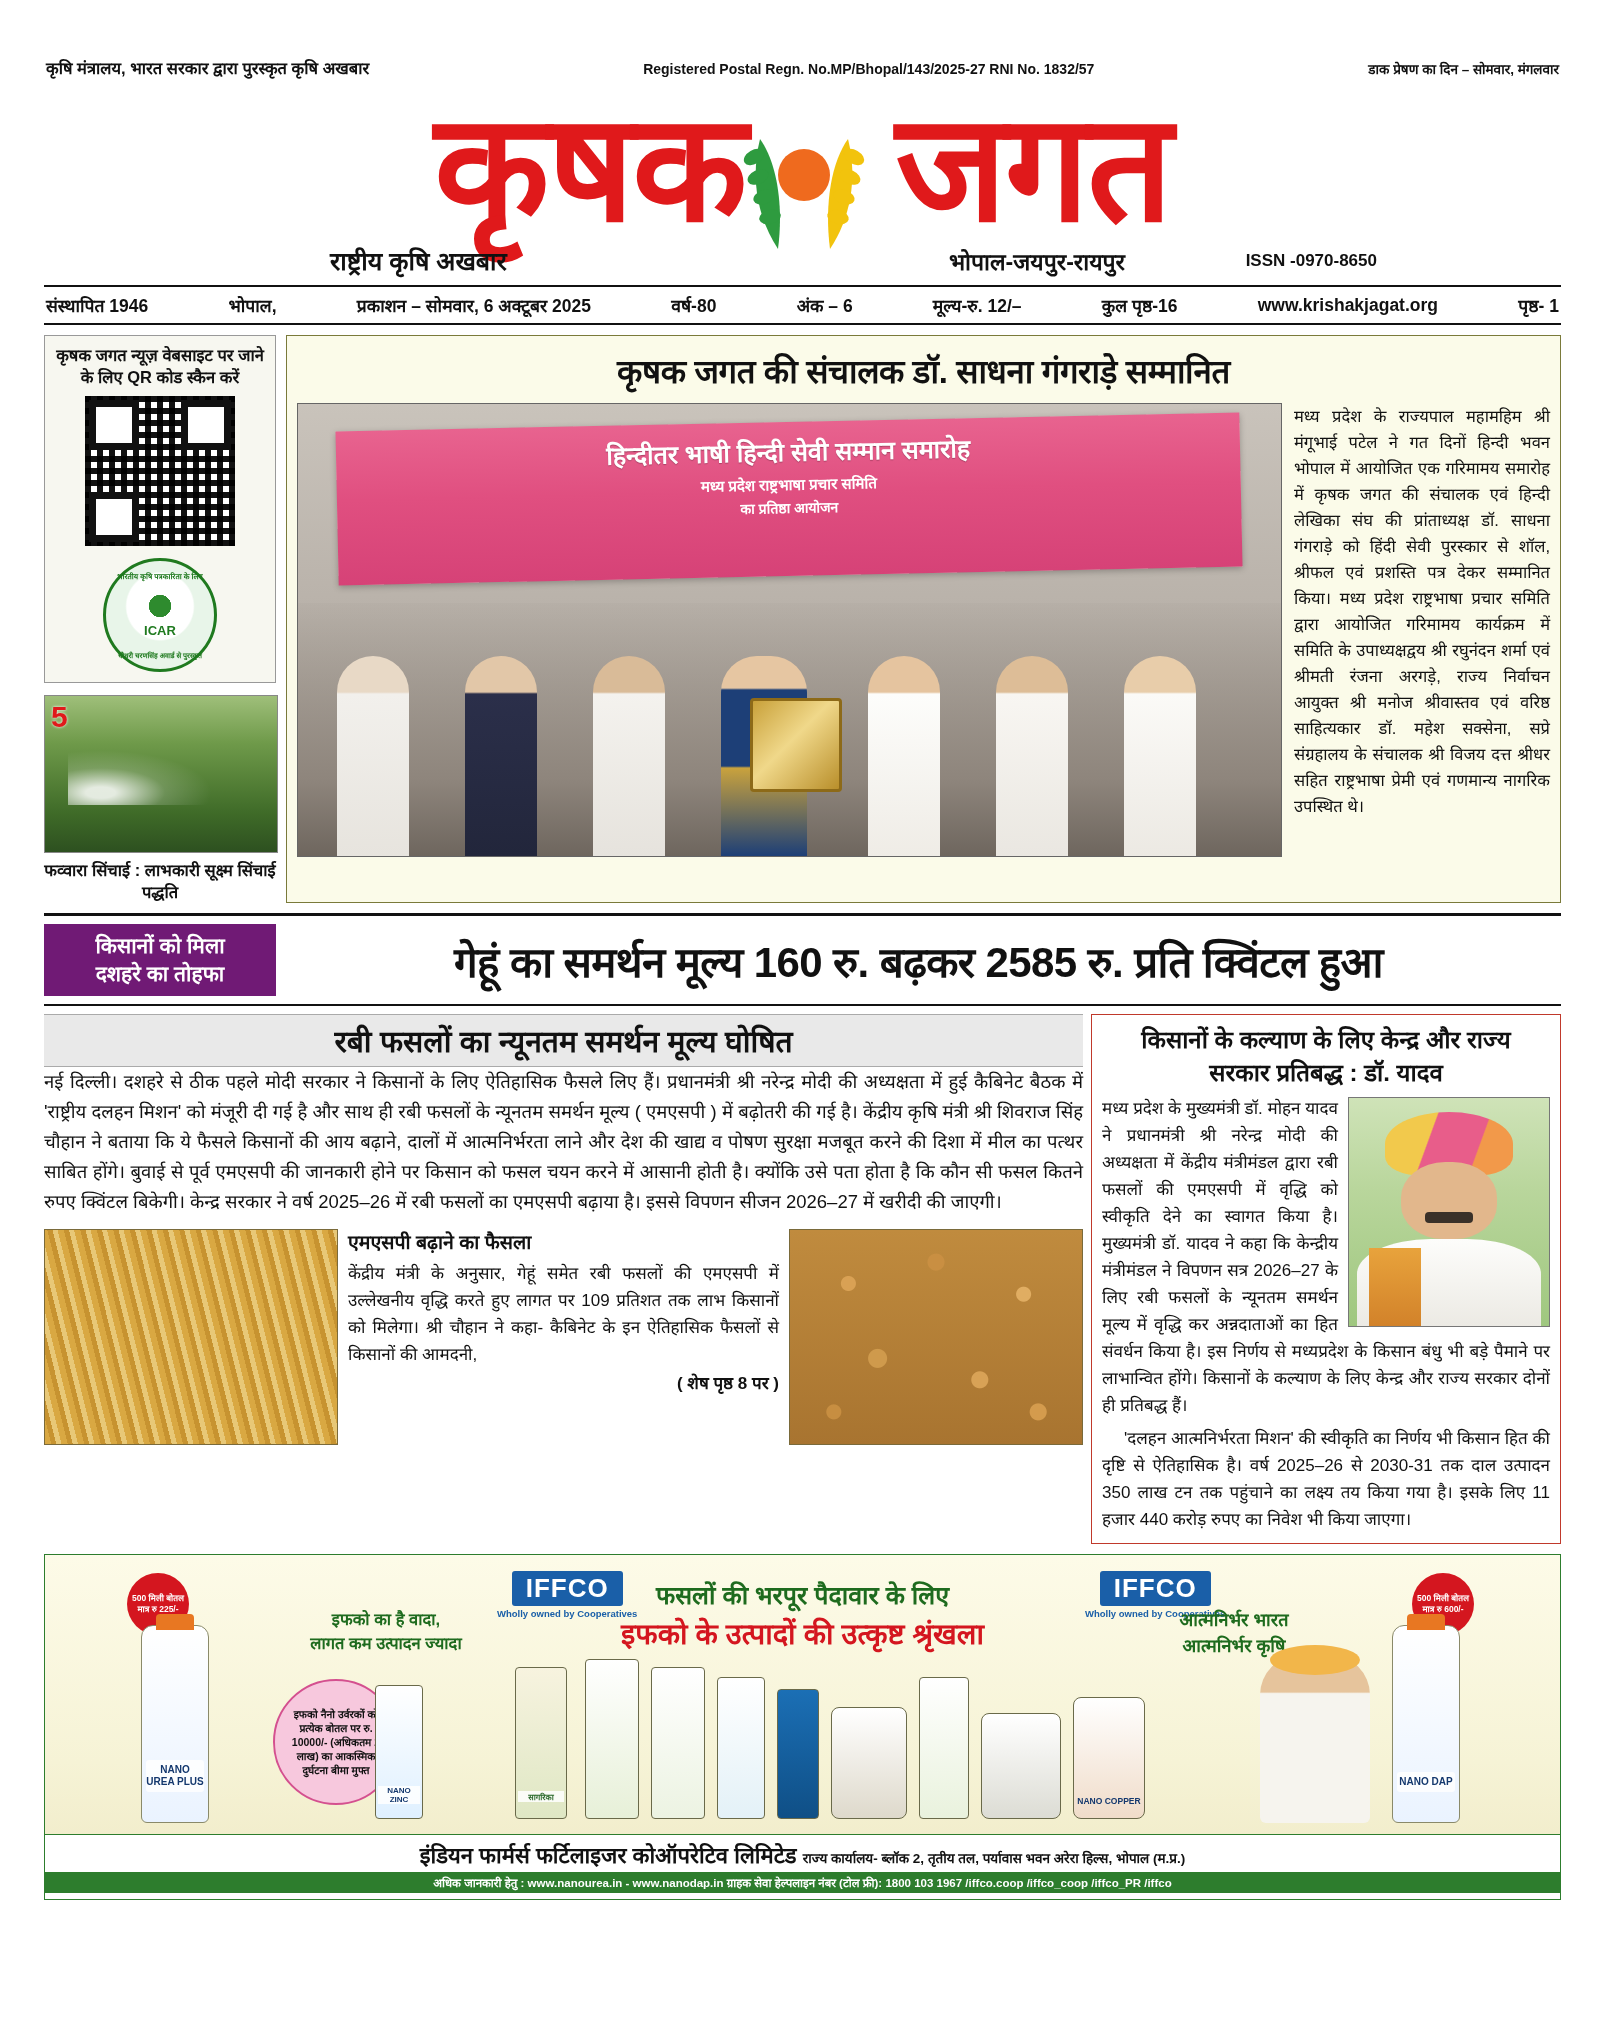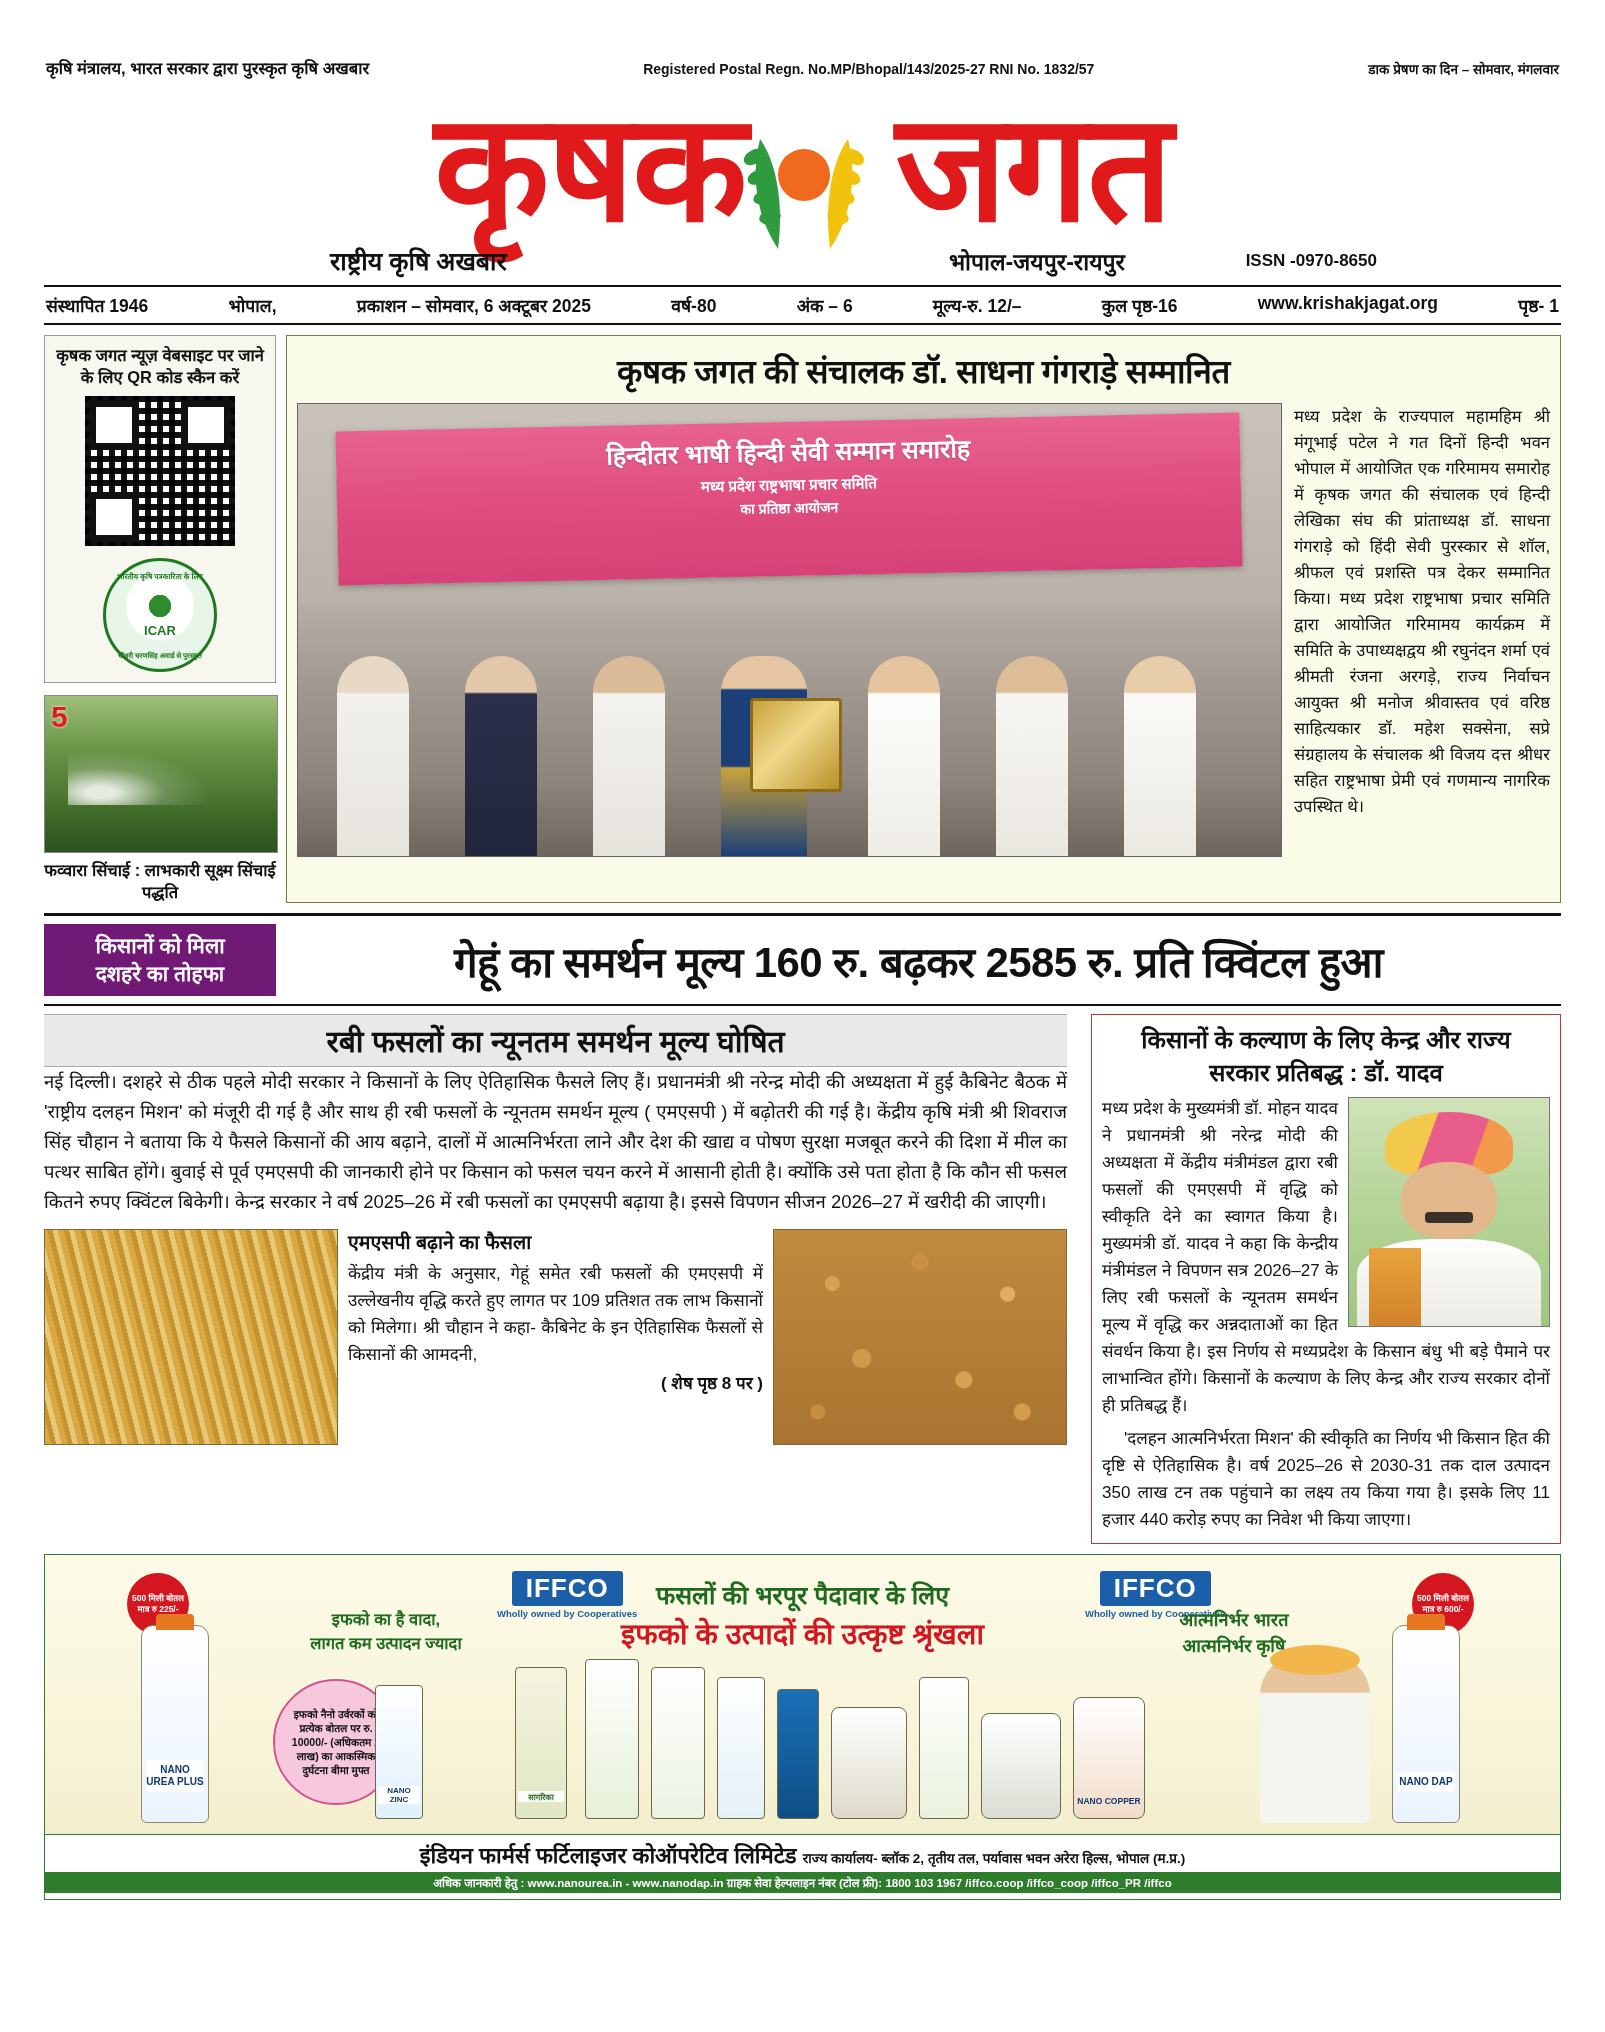--- a/index.html
+++ b/index.html
@@ -90,21 +90,21 @@
     color: #111;
   }
 
   
   .infobar {
     margin: 6px 44px 0 44px;
     border-top: 2px solid #111;
     border-bottom: 2px solid #111;
     padding: 6px 2px 6px 2px;
     display: flex;
-    align-items: flex-start;
+    align-items: center;
     justify-content: space-between;
     font-size: 17.5px;
     font-weight: bold;
   }
   .infobar span { white-space: nowrap; }
 
   
   .main {
     margin: 10px 44px 0 44px;
     display: flex;
@@ -363,21 +363,21 @@
     display: flex;
     align-items: center;
     justify-content: center;
     color: #111;
   }
 
   
   .story-area {
     margin: 8px 44px 0 44px;
     display: flex;
-    gap: 24px;
+    gap: 8px;
   }
   .story-left { flex: 1; }
   .subhead-bar {
     background: #e9e9e9;
     border-top: 1px solid #aaa;
     border-bottom: 1px solid #aaa;
     text-align: center;
     font-size: 30px;
     font-weight: bold;
     padding: 5px 0;

